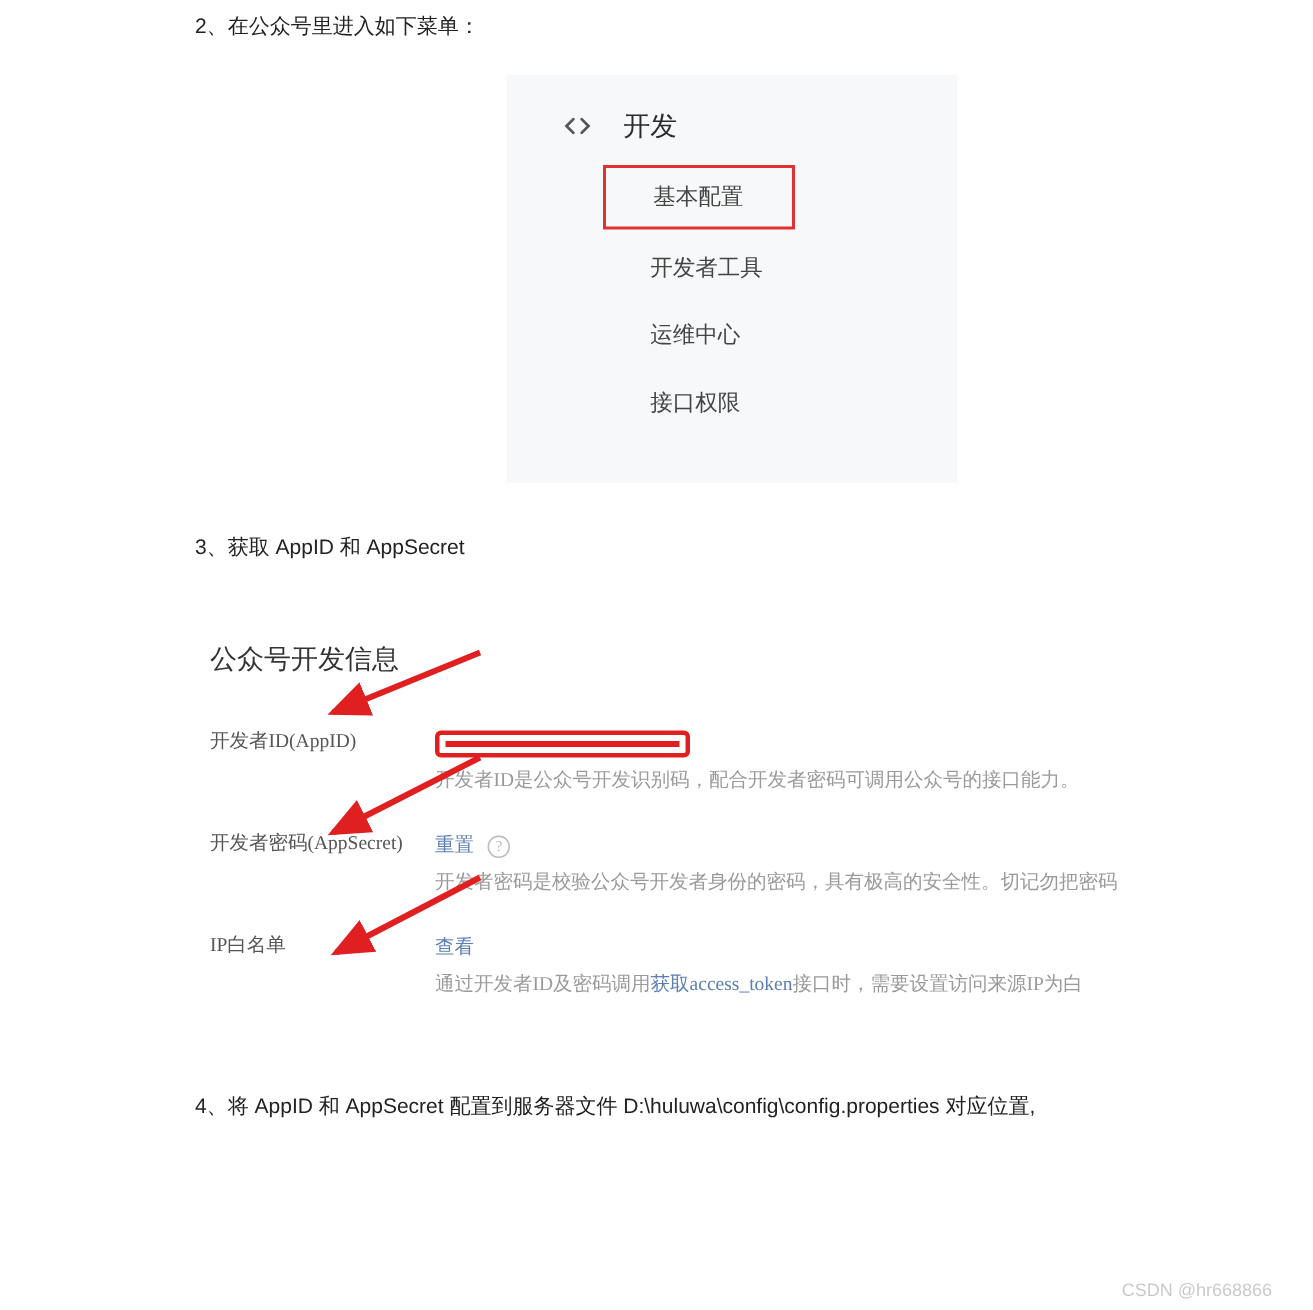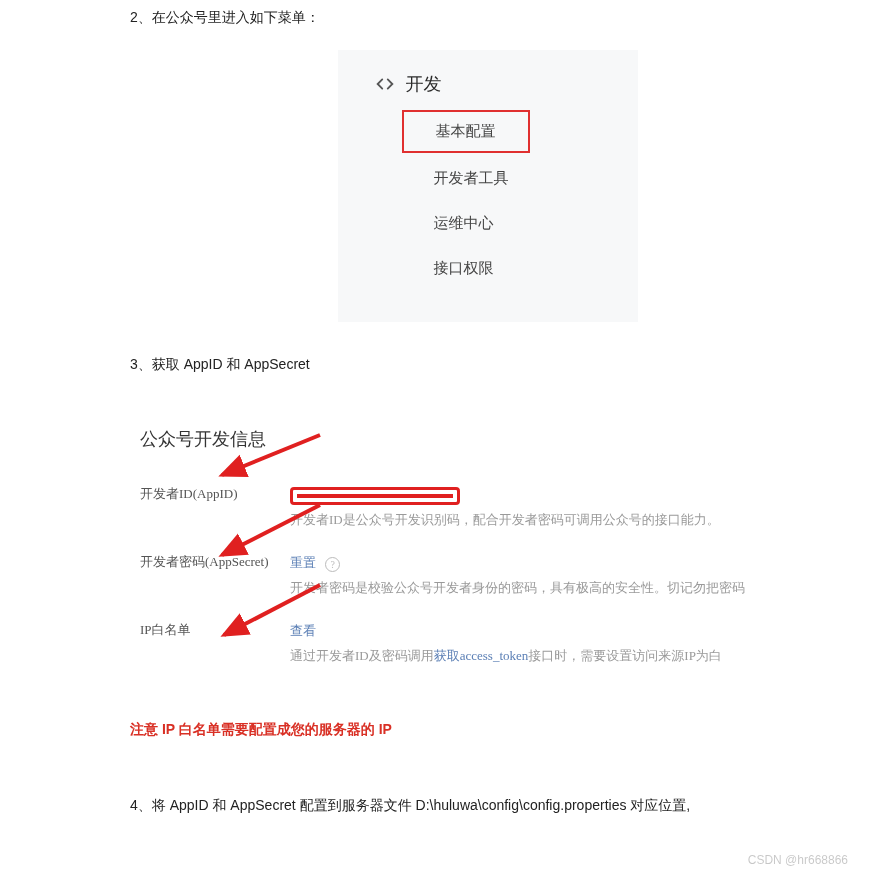--- a/index.html
+++ b/index.html
@@ -14,21 +14,21 @@
   .page { padding-left: 130px; padding-right: 30px; padding-top: 1px; }
   .step-line { font-size: 14px; line-height: 1.8; margin: 4px 0 20px 0; color: #222; }
 
   
   .menu-figure {
     width: 300px;
     margin: 16px auto 30px auto;
     background: #f7f8f9;
     padding: 22px 36px 28px 36px;
   }
-  .menu-head { display: flex; align-items: center; gap: 10px; margin-bottom: 14px; }
+  .menu-head { display: flex; align-items: center; gap: 20px; margin-bottom: 14px; }
   .code-icon { display: inline-block; width: 22px; }
   .code-icon svg { display: block; }
   .menu-head-title { font-size: 18px; color: #2b2b2b; }
   .menu-items { padding-left: 28px; }
   .menu-item { font-size: 15px; color: #444; padding: 10px 32px; margin: 6px 0; width: fit-content; }
   .menu-item.boxed { border: 2px solid #e03030; }
 
   
   .dev-panel { padding: 30px 0 10px 10px; position: relative; margin-bottom: 24px; }
   .dev-title { font-size: 18px; color: #333; margin-bottom: 32px; }
@@ -140,19 +140,18 @@
       <div class="field-label">IP白名单</div>
       <div class="field-body">
         <span class="link-blue">查看</span>
         <div>
           <span>通过开发者ID及密码调用</span><span class="link-blue">获取access_token</span><span>接口时，需要设置访问来源IP为白</span>
         </div>
       </div>
     </div>
   </div>
 
-  <div class="warning-line">注意 IP 白名单需要配置成您的服务器的 IP</div>
 
   <div class="step4">4、将 AppID 和 AppSecret 配置到服务器文件  D:\huluwa\config\config.properties  对应位置,</div>
 
 </div>
 
 <div class="watermark">CSDN @hr668866</div>
 
 </body></html>

